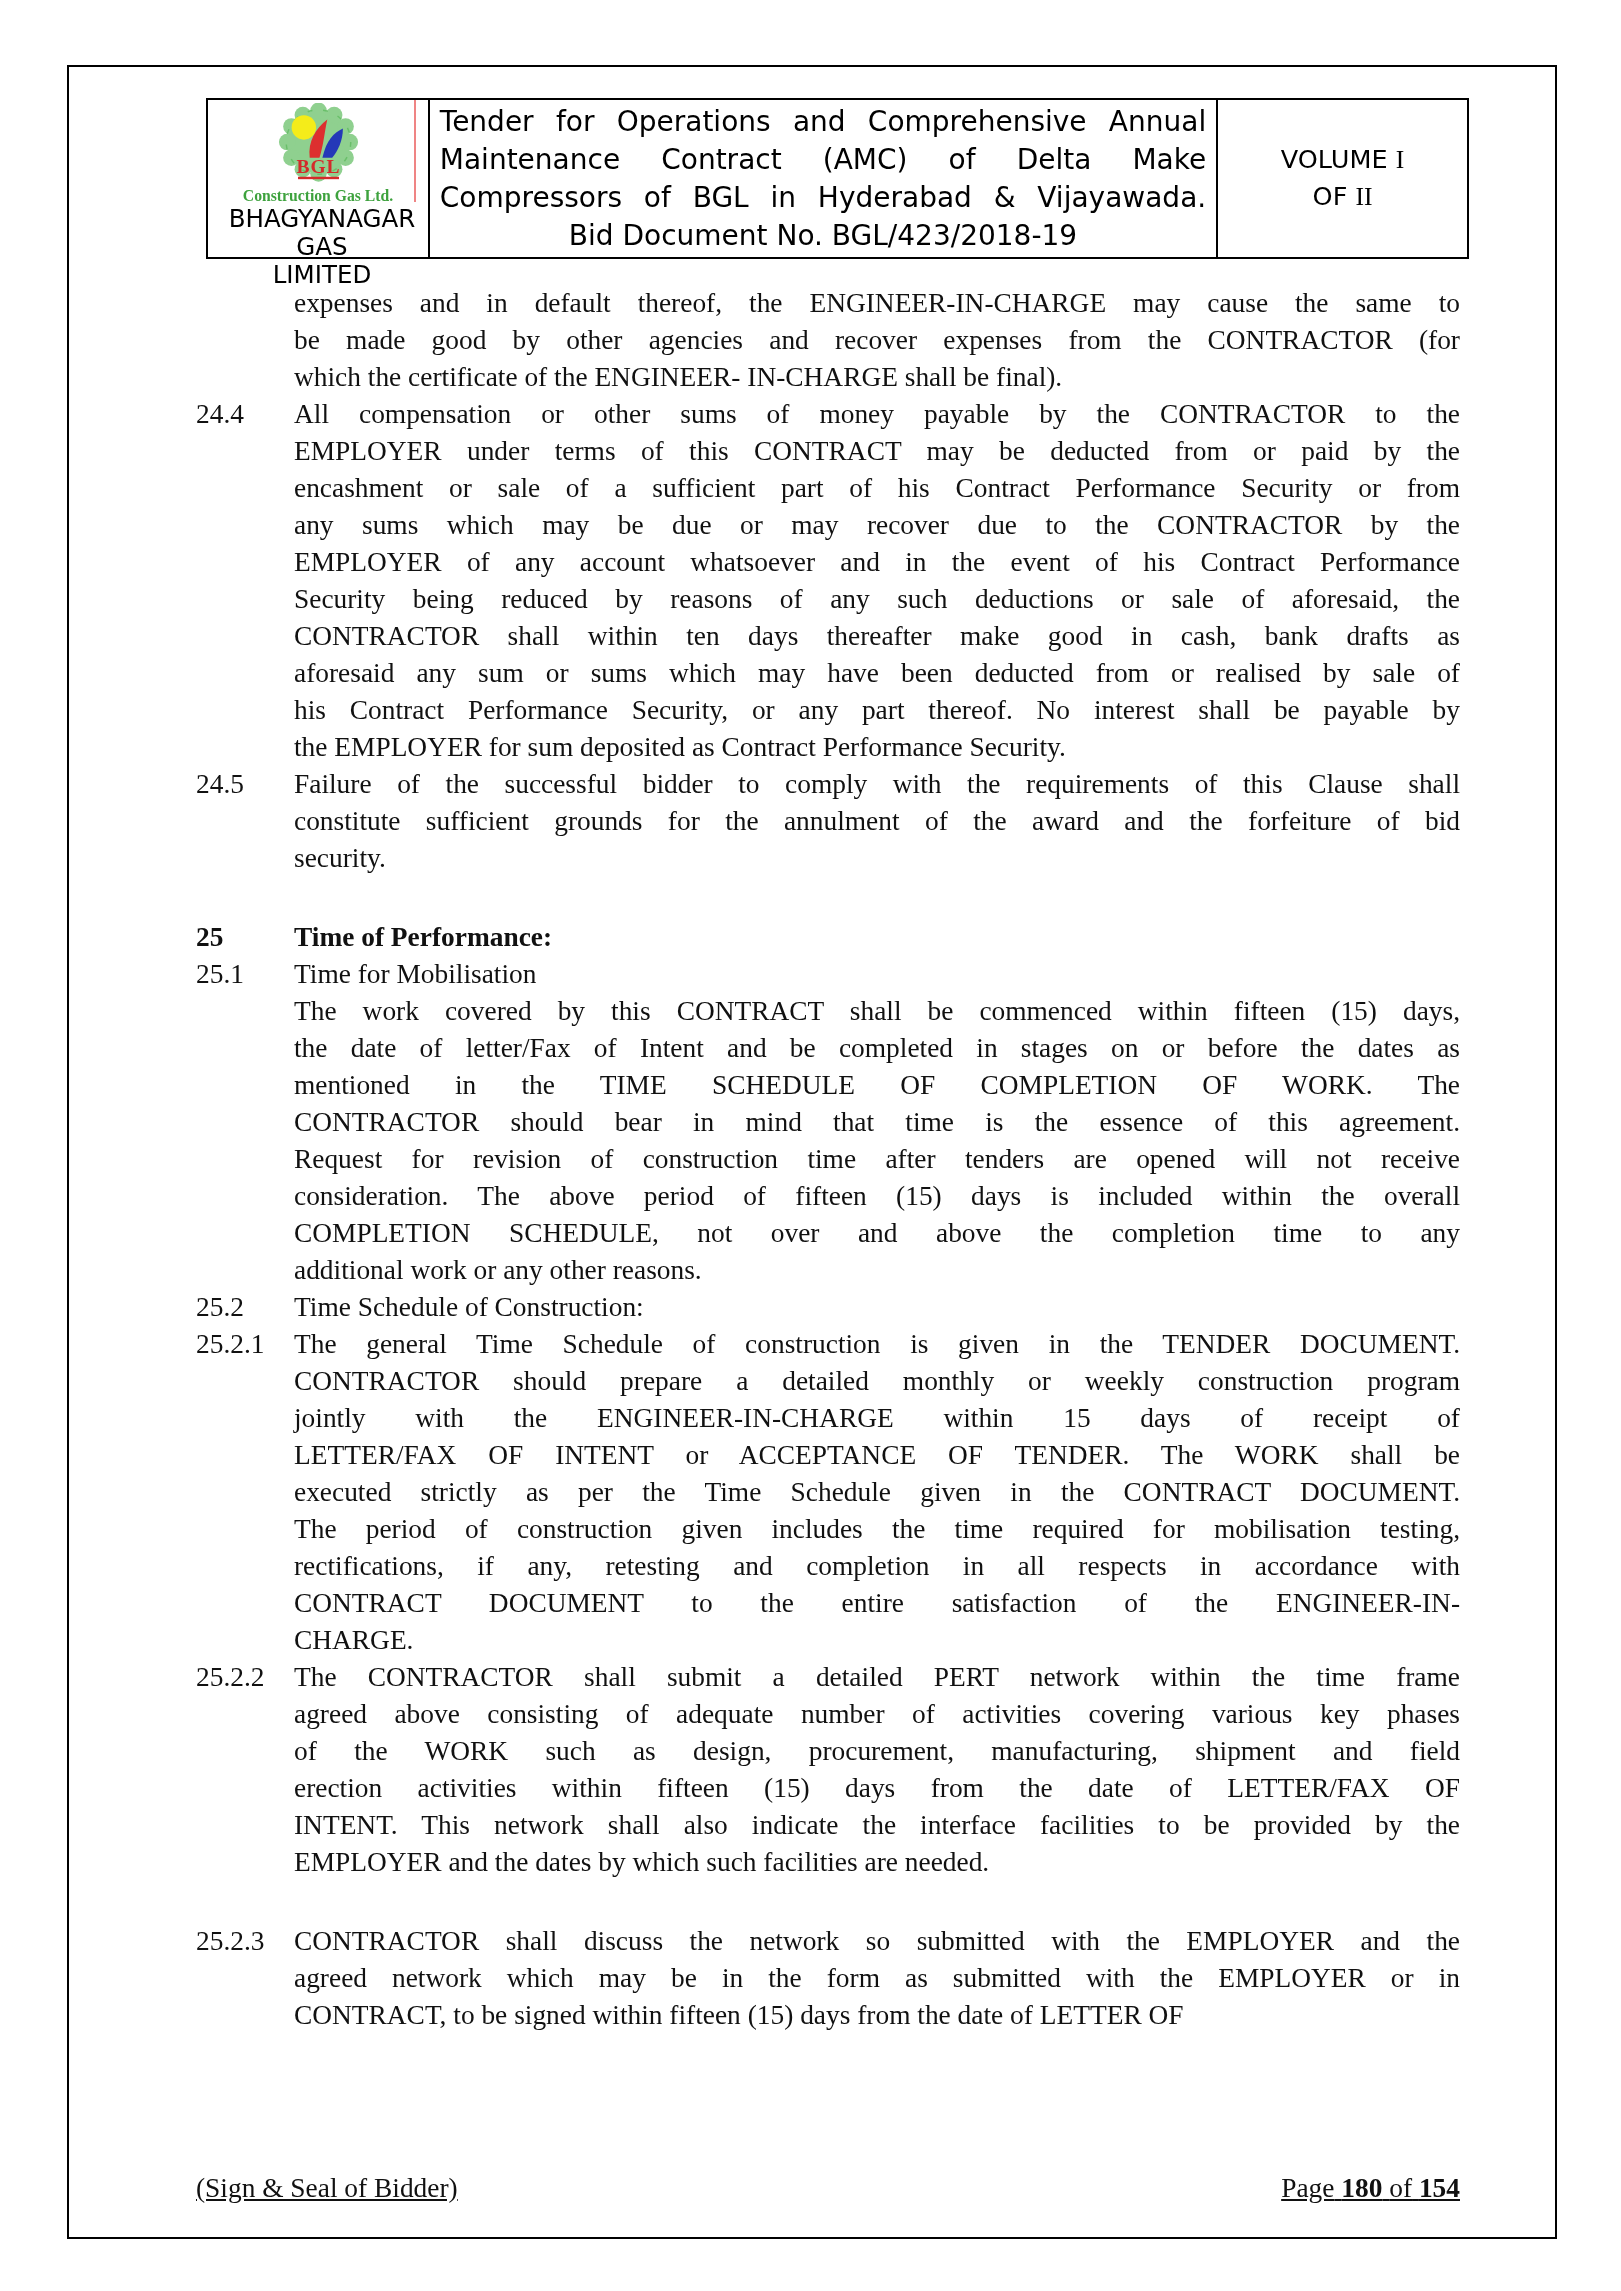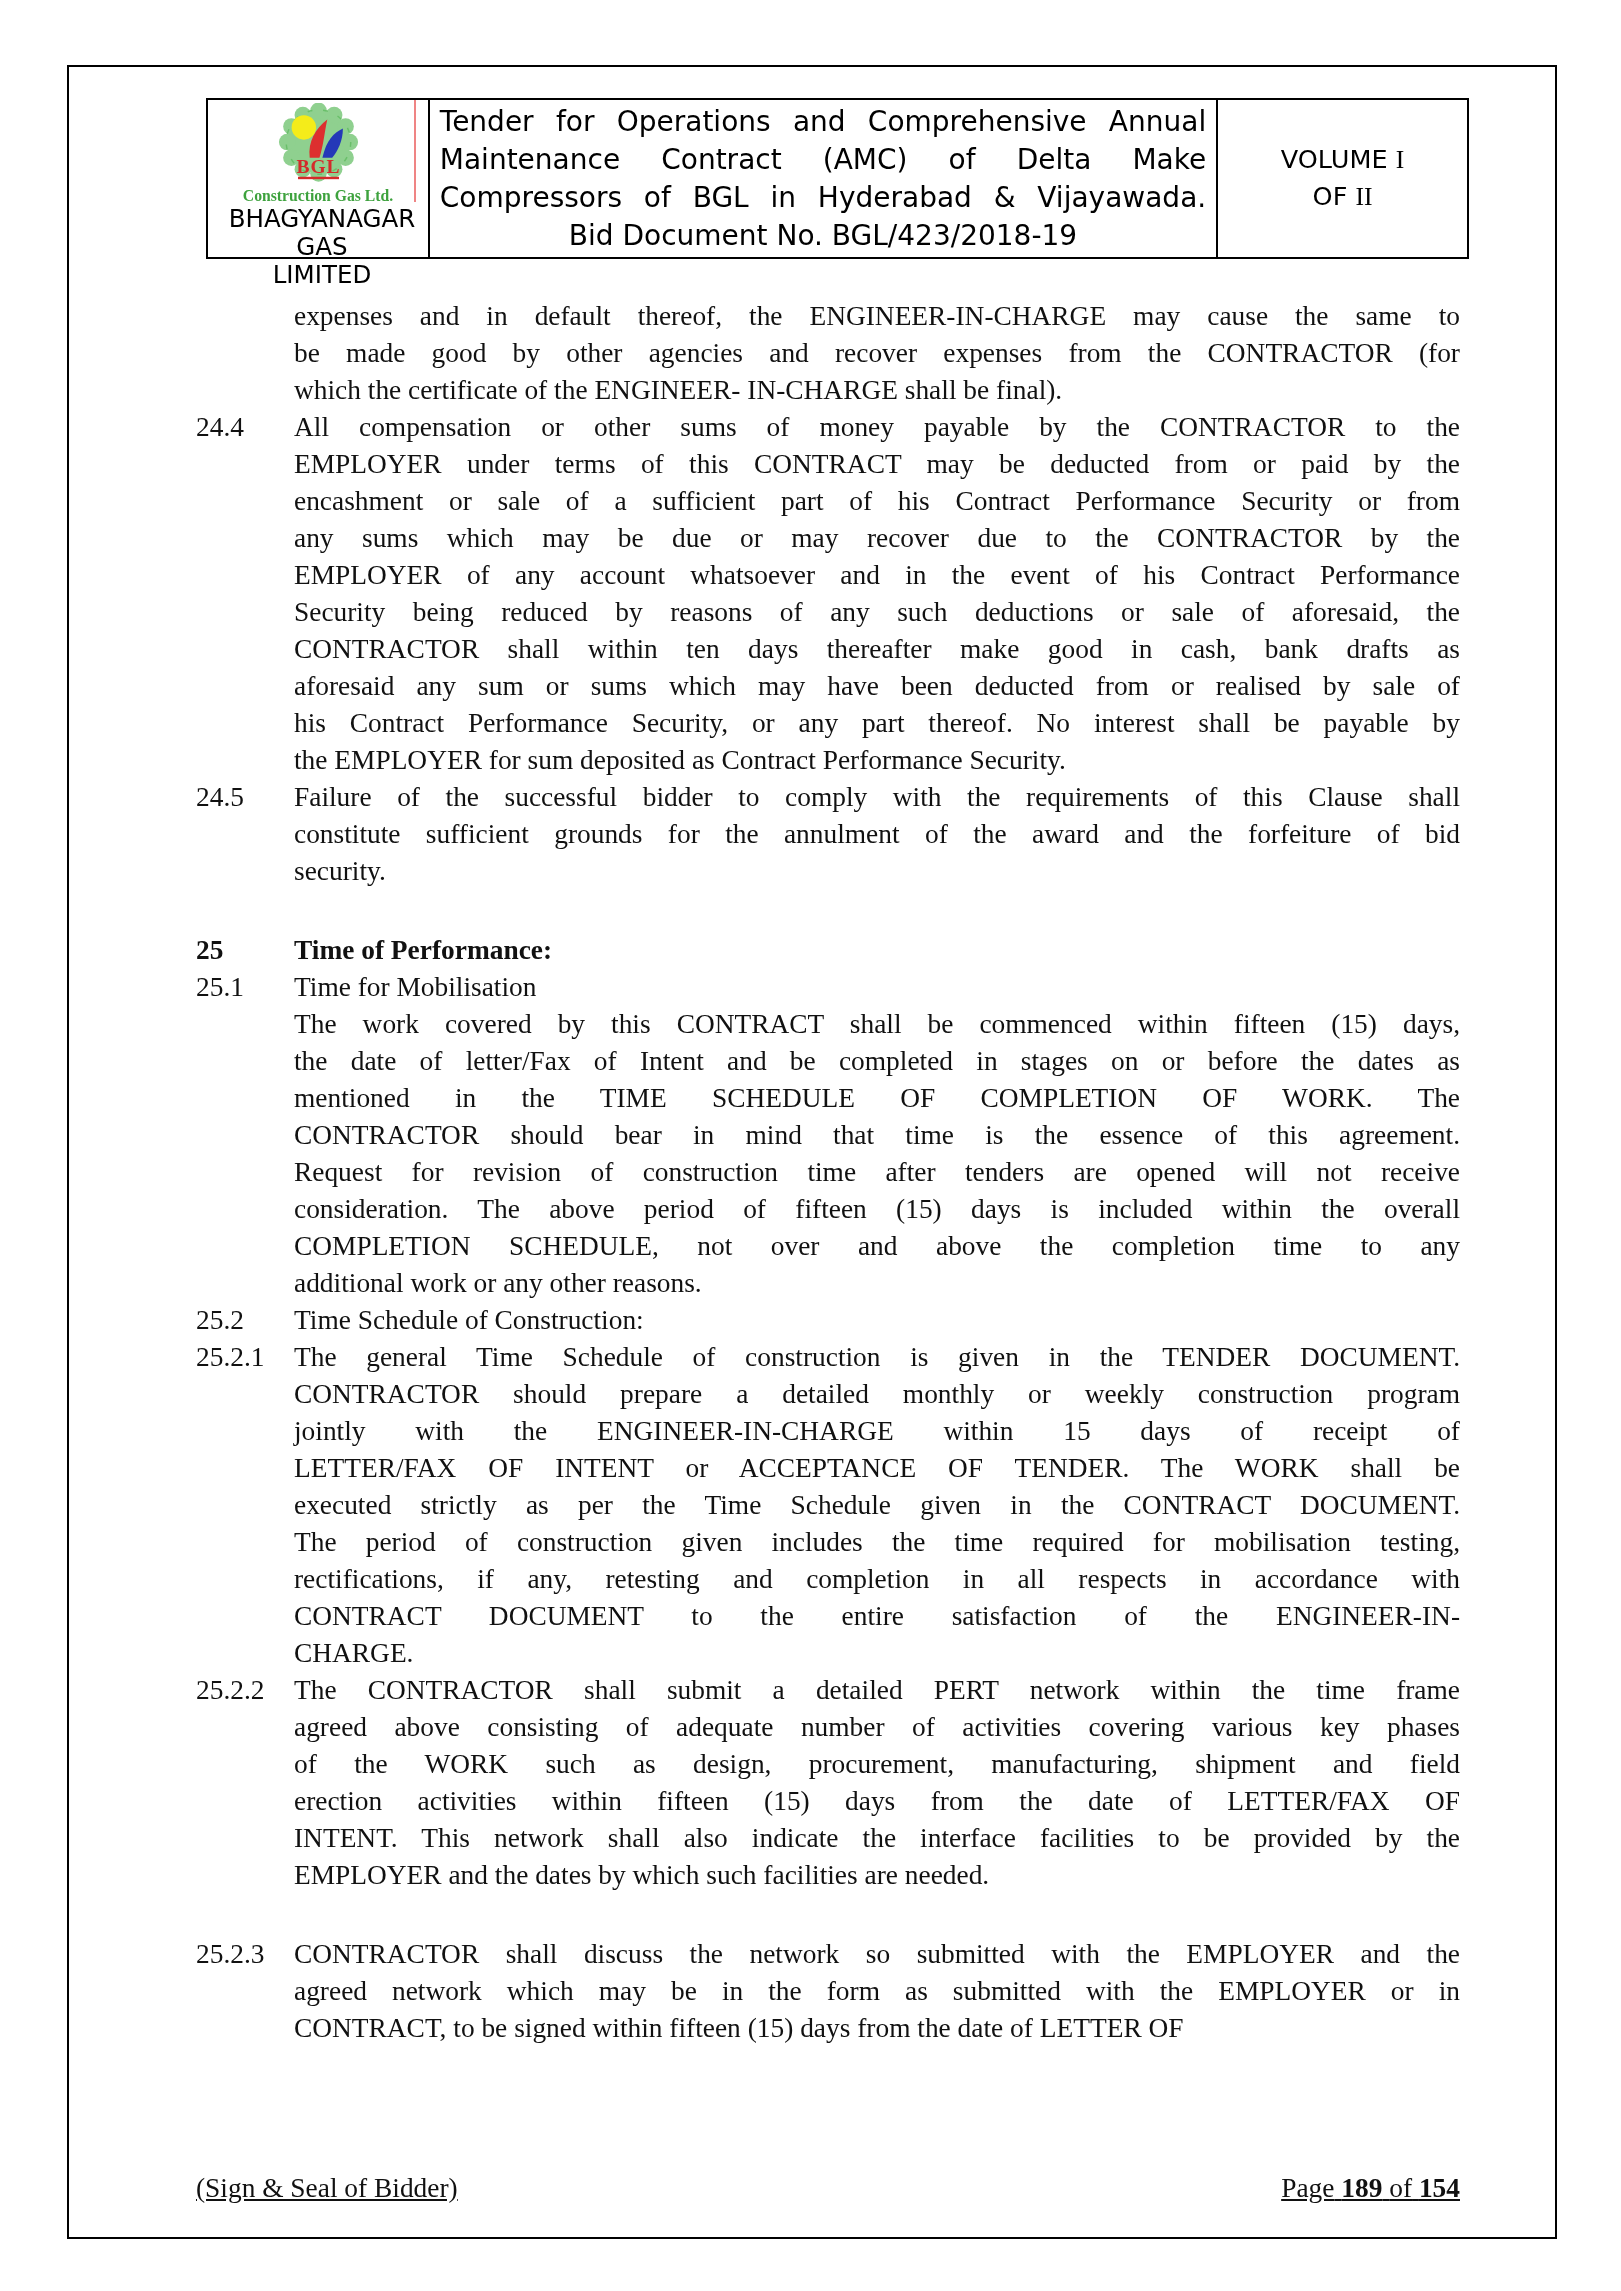--- a/index.html
+++ b/index.html
@@ -39,21 +39,21 @@
   }
   .title-line { text-align:justify; text-align-last:justify; white-space:nowrap; }
   .title-line.center { text-align:center; text-align-last:center; }
   .volume-cell {
     flex:1; font-family:"DejaVu Sans", sans-serif; font-size:25.5px; line-height:36px;
     text-align:center; padding-top:41px; color:#000;
   }
   .roman { font-family:"Liberation Serif", serif; }
   
   .doc-body {
-    position:absolute; left:196px; top:298px; width:1264px;
+    position:absolute; left:196px; top:285px; width:1264px;
     font-size:27.4px; line-height:37px;
   }
   .para { display:flex; }
   .para.bold { font-weight:bold;justify-content:center; }
   .num { width:98px; flex:none; }
   .txt { flex:1; min-width:0; }
   .line { text-align:justify; text-align-last:justify; white-space:nowrap; }
   .line.last { text-align-last:left; }
   .spacer { height:42px; }
   
@@ -212,15 +212,15 @@
       <div class="txt">
         <div class="line">CONTRACTOR shall discuss the network so submitted with the EMPLOYER and the</div>
         <div class="line">agreed network which may be in the form as submitted with the EMPLOYER or in</div>
         <div class="line last">CONTRACT, to be signed within fifteen (15) days from the date of LETTER OF</div>
       </div>
     </div>
   </div>
 
 <div class="footer">
   <div>(Sign &amp; Seal of Bidder)</div>
-  <div class="page-indicator"><span>Page</span> <b>189</b> <span>of</span> <b>154</b></div>
+  <div class="page-indicator"><span>Page</span> <b>180</b> <span>of</span> <b>154</b></div>
 </div>
 
 
 </body></html>

